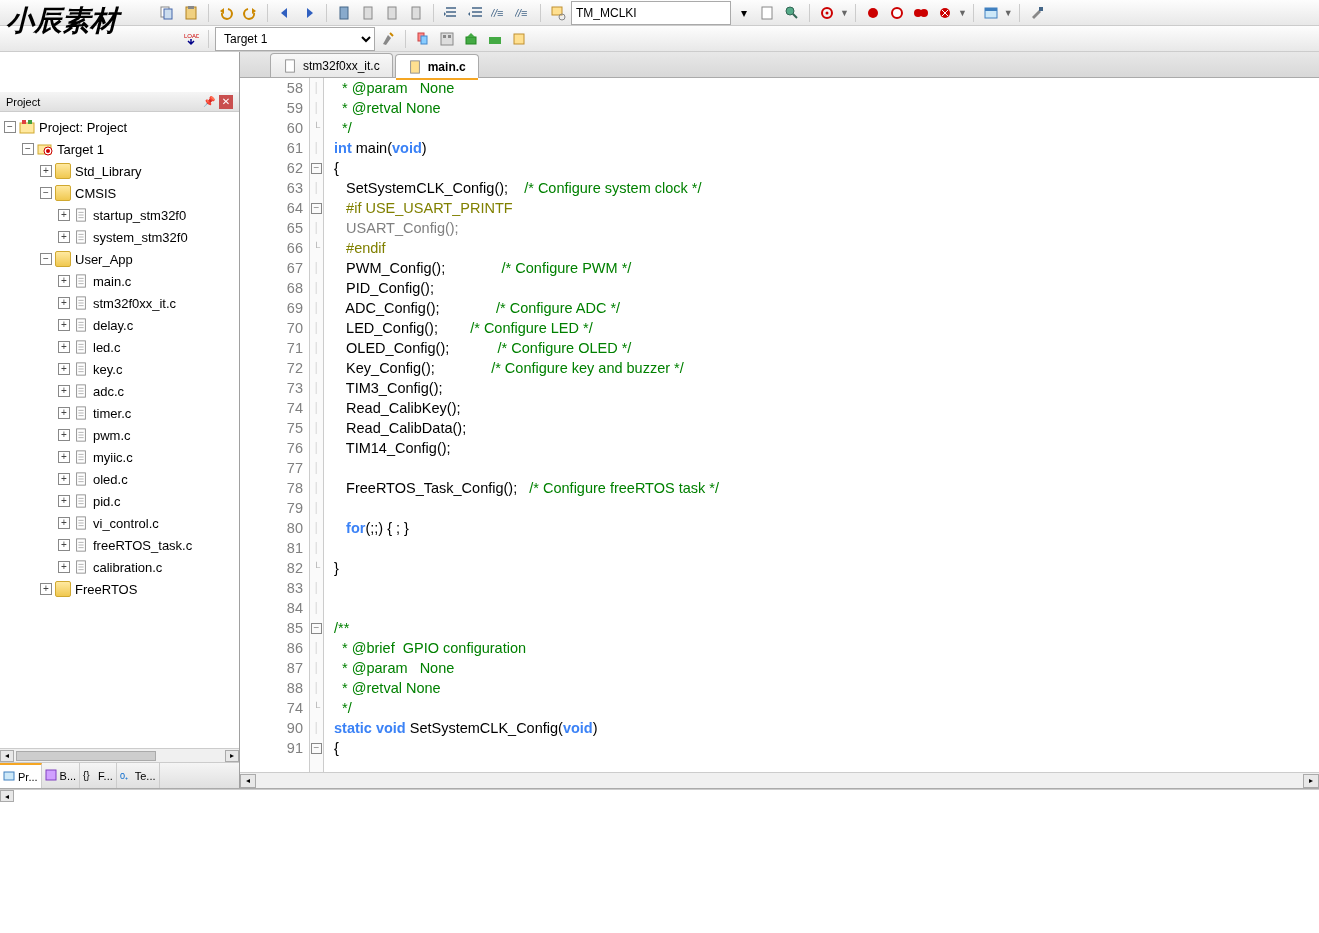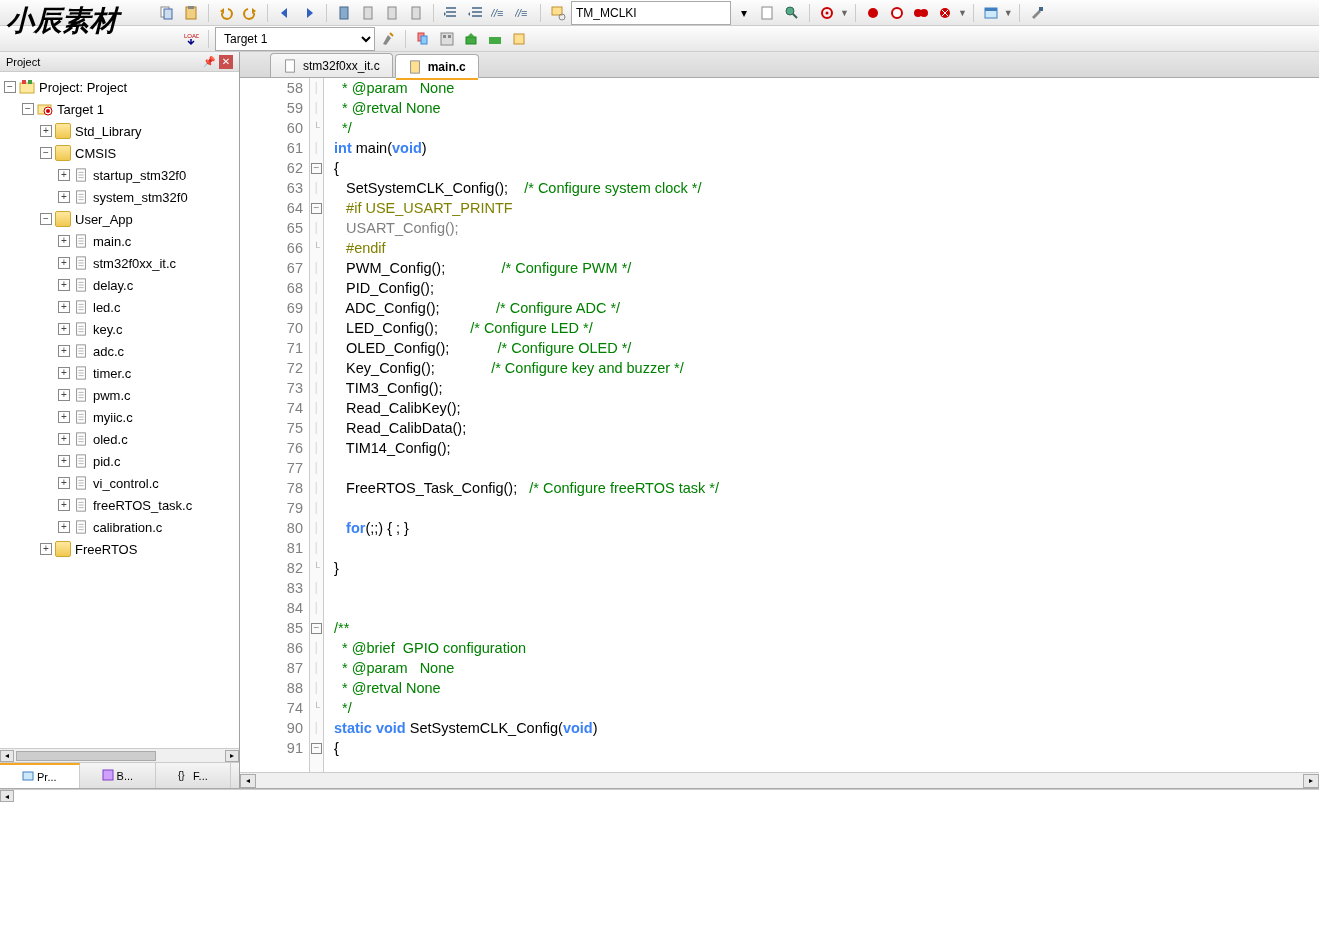--- a/index.html
+++ b/index.html
@@ -6,37 +6,37 @@
 body { font-family: "Segoe UI", Tahoma, sans-serif; font-size: 12px; background: #f0f0f0; overflow: hidden; }
 .toolbar { height: 26px; background: linear-gradient(#fdfdfd,#e8e8e8); border-bottom: 1px solid #ccc; display: flex; align-items: center; padding: 0 4px; gap: 2px; }
 .toolbar .sep { width: 1px; height: 18px; background: #ccc; margin: 0 4px; }
 .tb-btn { width: 22px; height: 22px; display: flex; align-items: center; justify-content: center; cursor: pointer; border-radius: 2px; }
 .tb-btn svg { width: 16px; height: 16px; }
 .watermark { position: absolute; top: 0; left: 0; font-family: "KaiTi","STKaiti",serif; font-size: 28px; font-weight: bold; font-style: italic; color: #000; z-index: 100; padding: 2px 6px; }
 .target-select { height: 24px; width: 160px; background: #fff; border: 1px solid #aaa; padding: 0 4px; font-size: 12px; }
 .findbox { height: 24px; width: 160px; background: #fff; border: 1px solid #aaa; padding: 0 4px; font-size: 12px; }
 .main-layout { display: flex; height: calc(100vh - 52px - 145px); }
 .project-panel { width: 240px; background: #fff; border-right: 1px solid #a0a0a0; display: flex; flex-direction: column; }
-.panel-header { height: 20px; background: linear-gradient(#f5f5f5,#e0e0e0); border-bottom: 1px solid #ccc; display: flex; align-items: center; padding: 0 6px; font-size: 11px; justify-content: space-between; }
+.panel-header { height: 20px; background: linear-gradient(#f5f5f5,#e0e0e0); border-bottom: 1px solid #ccc; display: flex; align-items: center; padding: 0 6px; font-size: 11px; justify-content: space-between; margin-top: 40px; }
 .panel-header .btns { display: flex; gap: 2px; }
 .panel-header .pin, .panel-header .close { width: 14px; height: 14px; cursor: pointer; display:flex; align-items:center; justify-content:center; font-size:10px;}
 .panel-header .close { background:#c94f4f; color:#fff; }
 .tree { flex: 1; overflow: auto; padding: 4px 0; font-size: 13px; }
 .tree-item { display: flex; align-items: center; height: 22px; padding-left: 4px; cursor: pointer; white-space: nowrap; }
 .exp { width: 12px; height: 12px; border: 1px solid #888; margin-right: 3px; display:flex; align-items:center; justify-content:center; font-size:10px; line-height:1; color:#444;}
 .ticon { width: 16px; height: 16px; margin-right: 4px; display:inline-flex; align-items:center; justify-content:center;}
 .folder-icon { background: linear-gradient(#ffe9a0,#f0c850); border-radius: 2px; border:1px solid #d0a830;}
 .folder-open { background: linear-gradient(#ffe9a0,#f0c850); border-radius: 2px; border:1px solid #d0a830;}
 .file-icon svg { width:14px; height:14px;}
 .proj-icon svg { width:16px; height:16px;}
 .tree-scroll { height: 14px; background:#f0f0f0; border-top:1px solid #ccc; display:flex; align-items:center;}
 .tree-scroll .thumb { width:140px; height:10px; background:#cdcdcd; margin-left:2px; border:1px solid #aaa;}
 .tree-scroll .arr { width:14px; height:12px; background:#e8e8e8; border:1px solid #aaa; display:flex; align-items:center; justify-content:center; font-size:8px;}
 .panel-tabs { height: 26px; background: linear-gradient(#f5f5f5,#e0e0e0); border-top: 1px solid #ccc; display:flex;}
-.ptab { padding: 4px 22px; border-right:1px solid #ccc; font-size:11px; display:flex; align-items:center; gap:3px; cursor:pointer;}
+.ptab { padding: 4px 3px; border-right:1px solid #ccc; font-size:11px; display:flex; align-items:center; gap:3px; cursor:pointer;}
 .ptab.active { background:#fff; border-top:2px solid #f5a623;}
 .editor-area { flex: 1; display: flex; flex-direction: column; background:#fff; min-width:0;}
 .file-tabs { height: 26px; background: linear-gradient(#e8e8e8,#d8d8d8); display:flex; align-items:flex-end; padding-left: 30px; border-bottom:1px solid #aaa;}
 .ftab { height: 24px; padding: 0 12px; background: linear-gradient(#f8f8f8,#e8e8e8); border:1px solid #aaa; border-bottom:none; margin-right: 2px; display:flex; align-items:center; gap:6px; font-size:12px; cursor:pointer; border-radius: 4px 4px 0 0;}
 .ftab.active { background:#fff; font-weight:bold; position:relative; top:1px;}
 .ftab.active::after { content:''; position:absolute; bottom:-2px; left:0; right:0; height:2px; background:#f5a623;}
 .ftab-icon { width:14px; height:14px;}
 .code-area { flex:1; display:flex; overflow:hidden; font-family: Liberation Sans, sans-serif; font-size:14.5px; line-height:20px; background:#fff;}
 .gutter { width: 70px; background:#fff; border-right:1px solid #ccc; text-align:right; padding: 0 6px 0 0; color:#808080;}
 .fold-gutter { width: 14px; border-right:1px solid #ccc; background:#fafafa; text-align:center; color:#808080; font-size:10px;}

